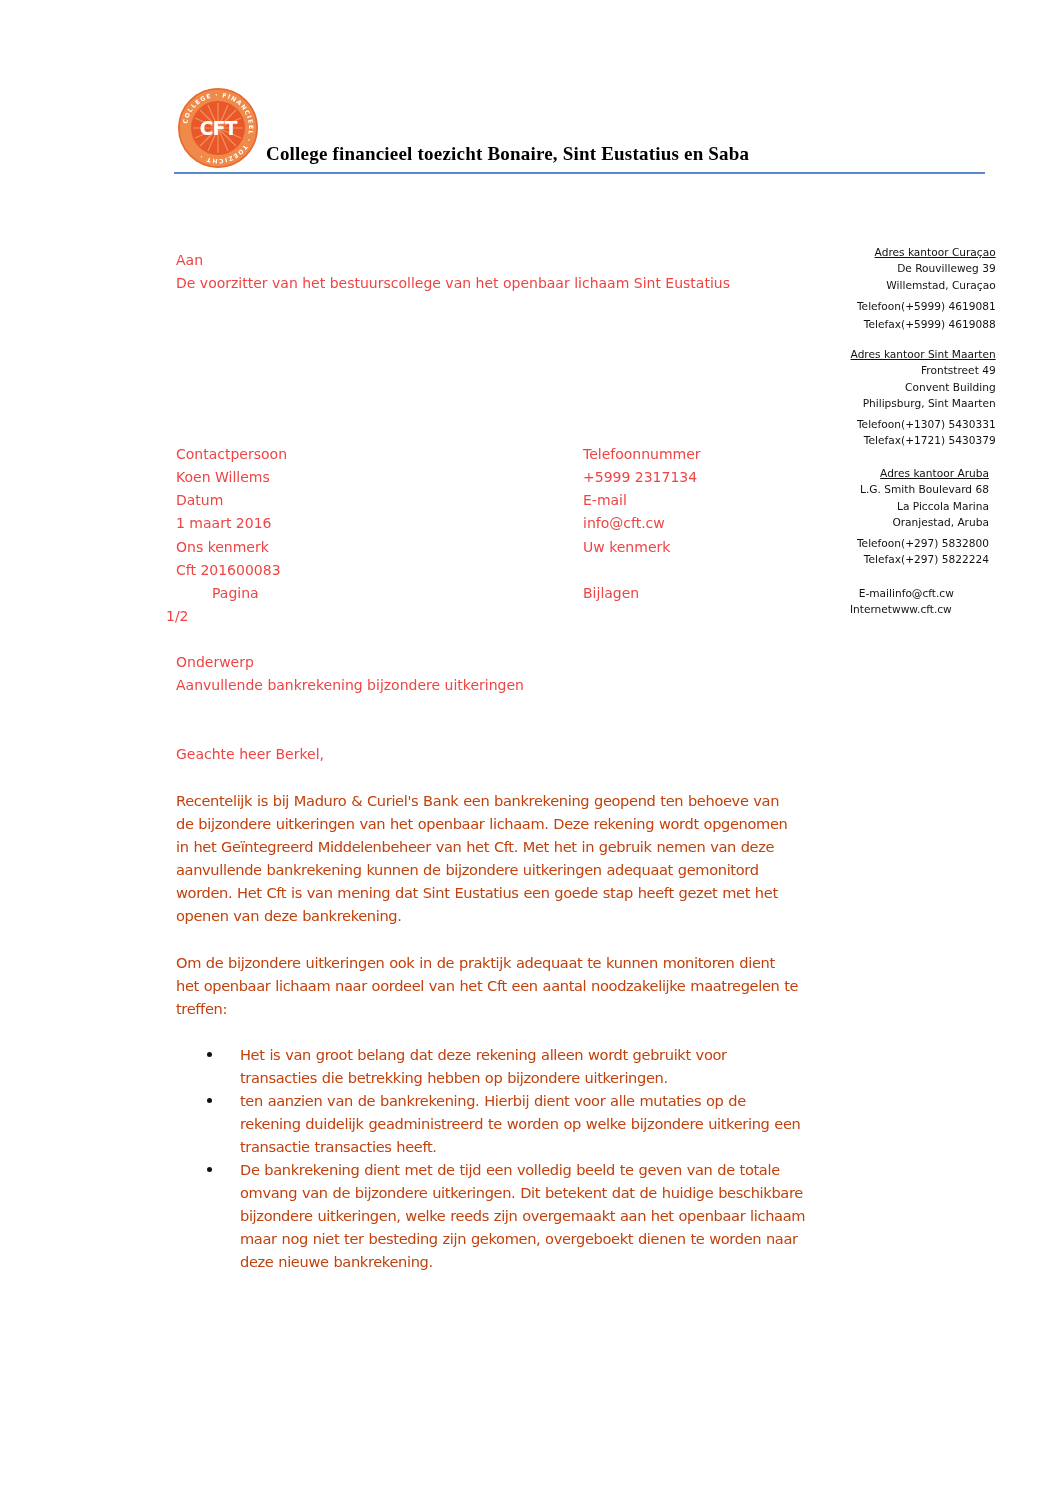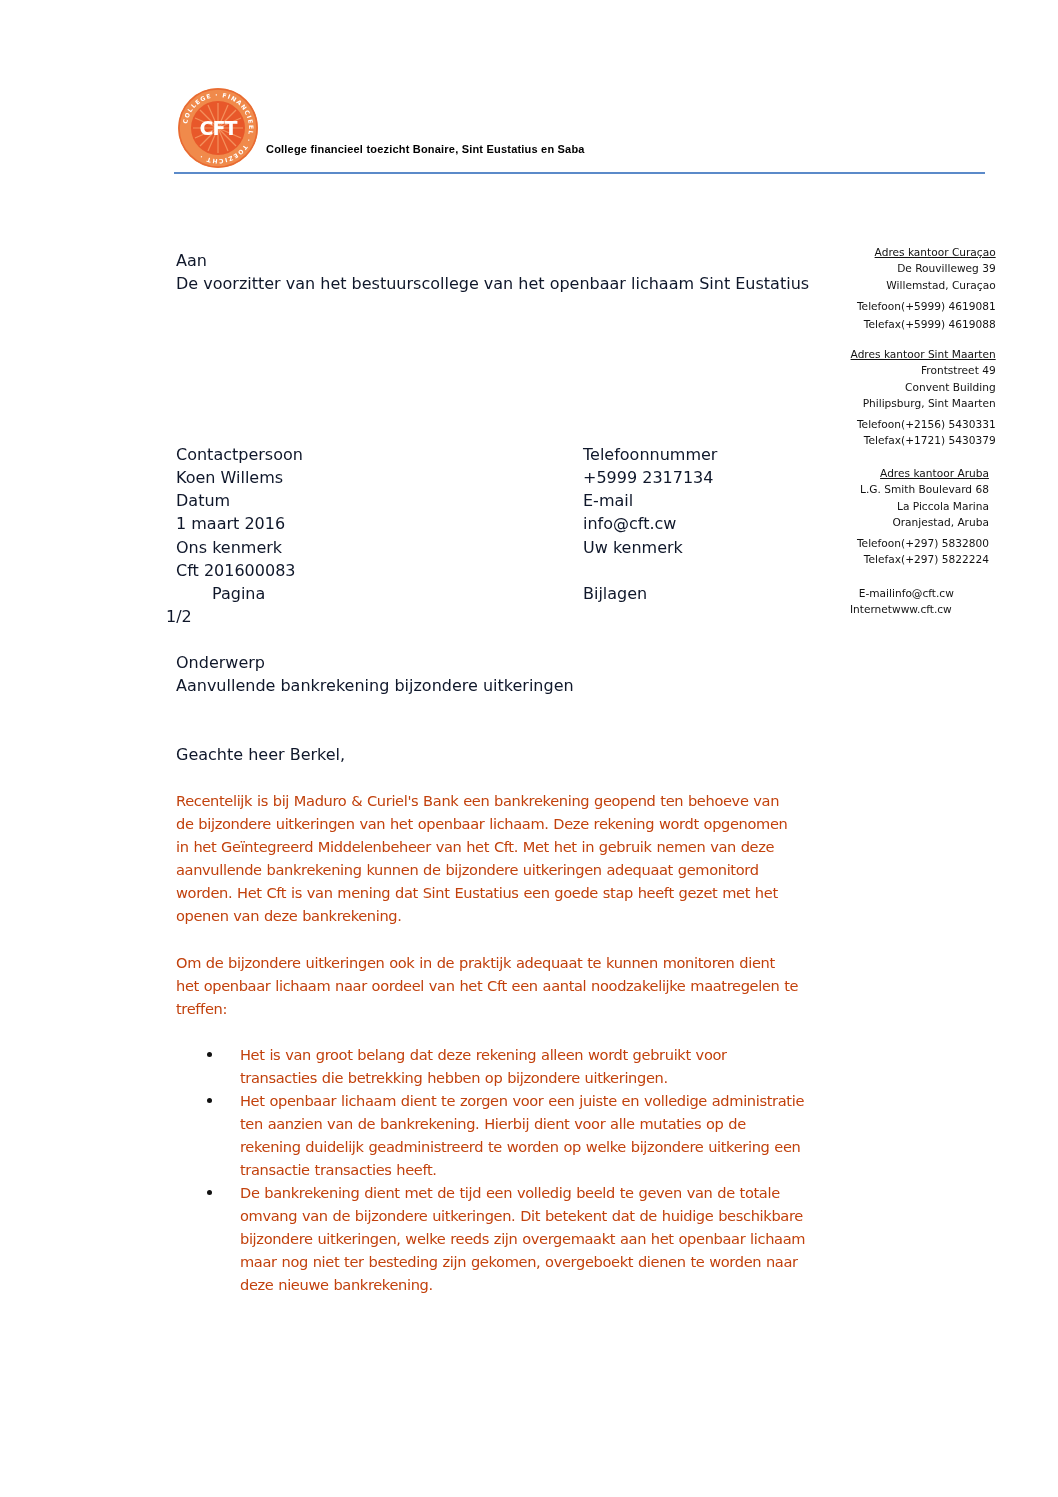--- a/index.html
+++ b/index.html
@@ -26,43 +26,43 @@
       position: absolute;
       left: 177px;
       top: 87px;
       width: 82px;
       height: 82px;
     }
     .org-title {
       position: absolute;
       left: 266px;
       top: 143px;
-      font-family: Liberation Sans, sans-serif;
+      font-family: Liberation Serif, serif;
       font-weight: bold;
-      font-size: 11px;
+      font-size: 19px;
       letter-spacing: 0.2px;
       color: #000;
       white-space: nowrap;
     }
     .header-rule {
       position: absolute;
       left: 174px;
       top: 172px;
       width: 811px;
       height: 2px;
       background: #5b8ac9;
     }
     
     .txt {
       position: absolute;
       font-family: "DejaVu Sans", sans-serif;
-      font-size: 16px;
+      font-size: 14px;
       line-height: 23px;
       white-space: nowrap;
-      color: #0f172a;
+      color: #ef4444;
     }
     .body-txt {
       position: absolute;
       font-family: "DejaVu Sans", sans-serif;
       font-size: 14.6px;
       line-height: 23px;
       color: #c2410c;
       letter-spacing: -0.35px;
       word-spacing: 0.5px;
     }
@@ -178,21 +178,20 @@
   </div>
 
   <ul class="bullets body-txt">
     <li>
       <span class="dot"></span>
       <span class="ln">Het is van groot belang dat deze rekening alleen wordt  gebruikt voor</span>
       <span class="ln">transacties die betrekking hebben  op bijzondere uitkeringen.</span>
     </li>
     <li>
       <span class="dot"></span>
-      <span class="ln">Het openbaar lichaam dient te zorgen voor een juiste en volledige administratie</span>
       <span class="ln">ten aanzien van de bankrekening. Hierbij dient voor alle mutaties op de</span>
       <span class="ln">rekening duidelijk geadministreerd te worden op welke bijzondere uitkering een</span>
       <span class="ln">transactie transacties heeft.</span>
     </li>
     <li>
       <span class="dot"></span>
       <span class="ln">De bankrekening dient met de tijd een volledig beeld te geven van de totale</span>
       <span class="ln">omvang van de bijzondere uitkeringen. Dit betekent dat de huidige beschikbare</span>
       <span class="ln">bijzondere uitkeringen, welke reeds zijn overgemaakt aan het openbaar lichaam</span>
       <span class="ln">maar nog niet ter besteding zijn gekomen, overgeboekt dienen te worden naar</span>
@@ -214,21 +213,21 @@
     </div>
   </div>
 
   <div class="side" style="top:346px;">
     <div class="hd">Adres kantoor Sint Maarten</div>
     <div>Frontstreet 49</div>
     <div>Convent Building</div>
     <div>Philipsburg, Sint Maarten</div>
     <div class="row" style="margin-top:5px;">
       <span class="k">Telefoon</span>
-      <span>(+2156) 5430331</span>
+      <span>(+1307) 5430331</span>
     </div>
     <div class="row">
       <span class="k">Telefax</span>
       <span>(+1721)  5430379</span>
     </div>
   </div>
 
   <div class="side" style="top:465px;">
     <div class="hd">Adres kantoor Aruba</div>
     <div>L.G. Smith Boulevard 68</div>

